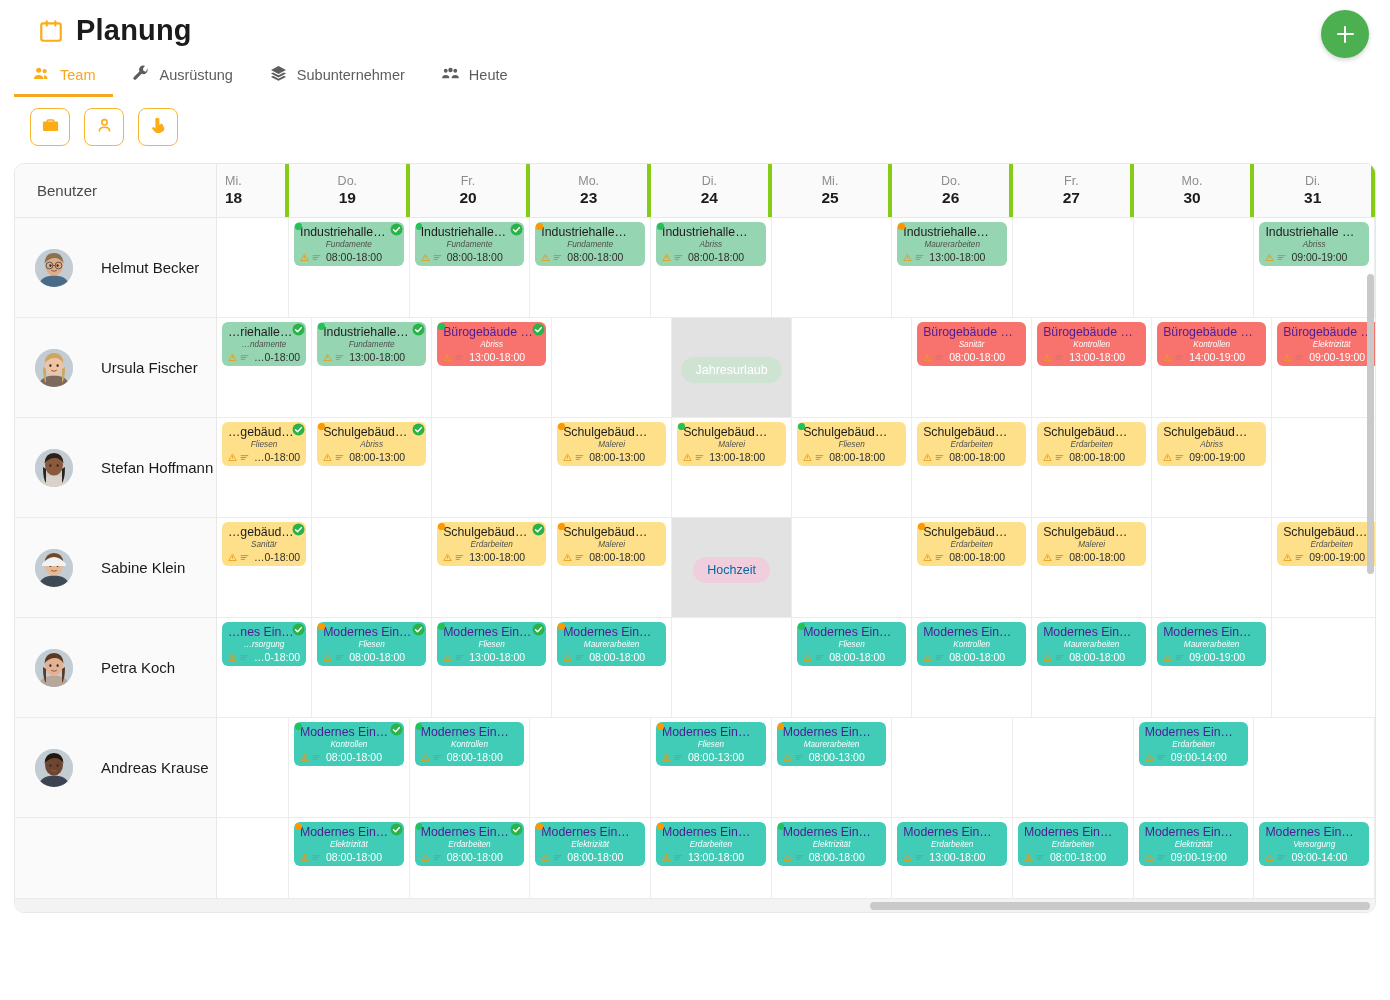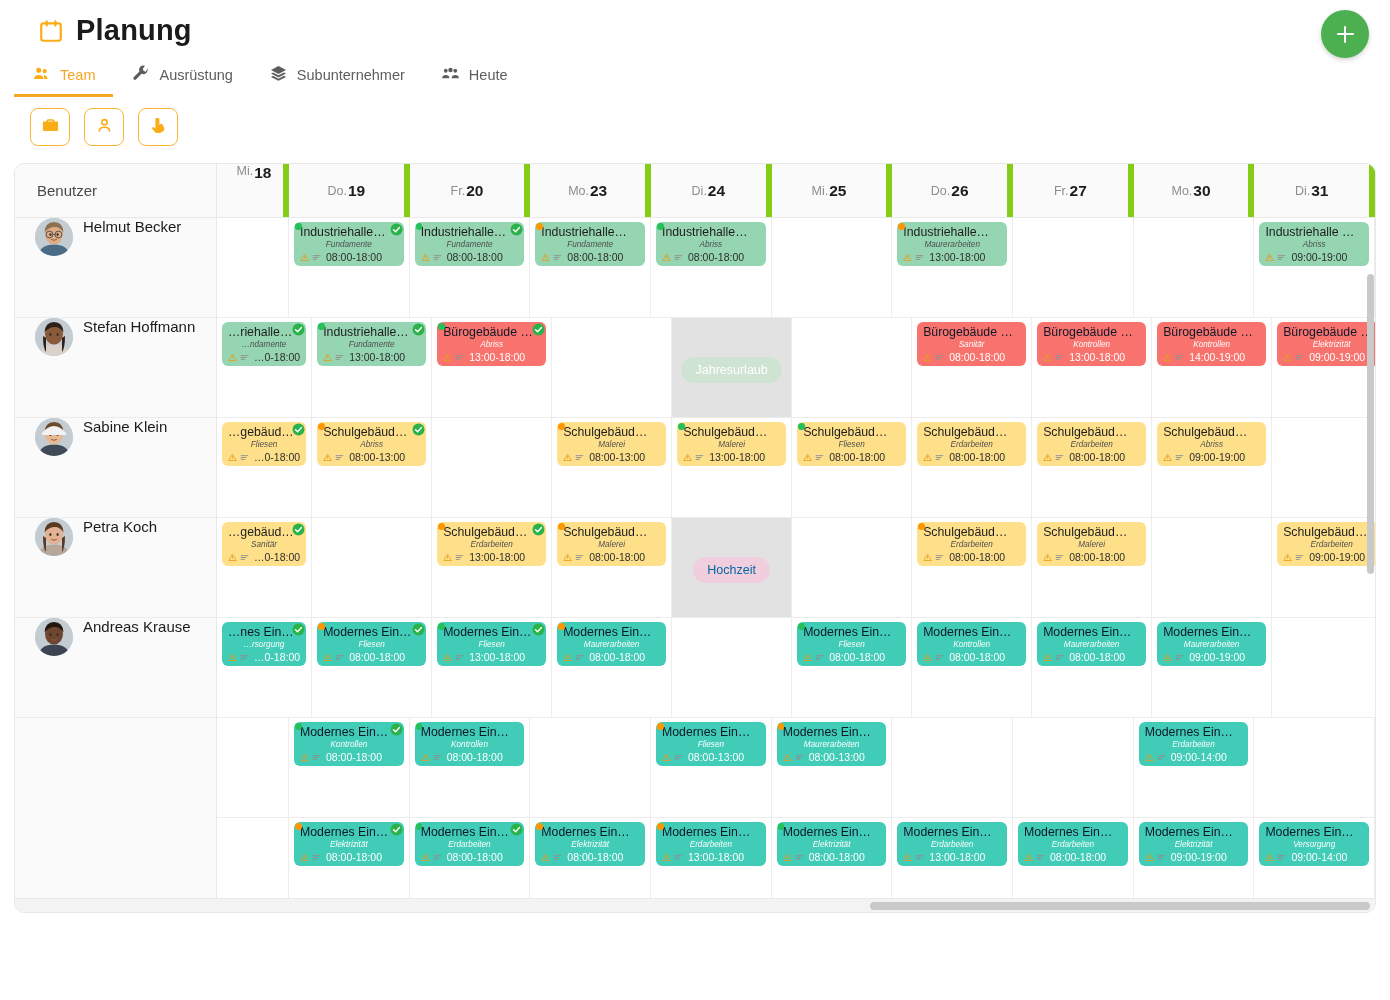--- a/index.html
+++ b/index.html
@@ -92,32 +92,32 @@
     background: #fff; overflow: hidden;
   }
   .cal-head { display: flex; height: 54px; background: #fafafa; border-bottom: 1px solid #e8e8e8; }
   .head-user {
     width: 202px; flex: 0 0 202px; display: flex; align-items: center;
     padding-left: 22px; font-size: 15px; color: #4a4a4a;
     border-right: 1px solid #e8e8e8; background: #fafafa;
   }
   .head-days { flex: 1; display: flex; overflow: hidden; }
   .day-col-h {
-    flex: 1 0 120px; border-right: 6px solid #84cc16;
-    display: flex; align-items: center; justify-content: center;
+    flex: 1 0 120px; border-right: 4px solid #84cc16;
+    display: flex; flex-direction: column; align-items: center; justify-content: center;
     gap: 1px; background: #fafafa;
   }
   .day-col-h.partial { flex: 0 0 72px; align-items: flex-start; padding-left: 8px; }
   .dow { font-size: 12.5px; color: #8d8d8d; }
   .dnum { font-size: 15.5px; font-weight: 700; color: #1b1b1b; }
 
   .cal-body { display: flex; height: 696px; }
   .user-col { width: 202px; flex: 0 0 202px; border-right: 1px solid #e8e8e8; background: #fafafa; }
   .user-row {
-    height: 100px; display: flex; gap: 10px;
+    height: 100px; display: flex; align-items: center; gap: 28px;
     padding-left: 20px; border-bottom: 1px solid #ececec;
   }
   .avatar {
     width: 38px; height: 38px; border-radius: 50%; flex: 0 0 38px;
     overflow: hidden; position: relative; background: #cfd8dc;
   }
   .avatar svg { display:block; width:100%; height:100%; }
   .user-name { font-size: 15px; color: #1b1b1b; }
 
   .grid-wrap { flex: 1; overflow: hidden; position: relative; }
@@ -138,21 +138,21 @@
   .ev.green { background: #95d5b2; }
   .ev.red   { background: #f8736e; }
   .ev.yellow{ background: #ffe08a; }
   .ev.teal  { background: #41ccb7; }
 
   .ev-title {
     font-size: 12.3px; font-weight: 400; line-height: 13px;
     white-space: nowrap; overflow: hidden; text-overflow: ellipsis;
   }
   .ev.green .ev-title, .ev.yellow .ev-title { color: #1d1d1d; }
-  .ev.red .ev-title, .ev.teal .ev-title { color: #0f172a; }
+  .ev.red .ev-title, .ev.teal .ev-title { color: #4c1d95; }
 
   .ev-sub {
     font-size: 8.2px; font-style: italic; text-align: center;
     line-height: 9px; margin-top: 1px;
     white-space: nowrap; overflow: hidden; text-overflow: ellipsis;
   }
   .ev.green .ev-sub, .ev.yellow .ev-sub { color: #4f4f4f; }
   .ev.red .ev-sub, .ev.teal .ev-sub { color: #fdfdfd; }
 
   .ev-foot { display: flex; align-items: center; gap: 3px; margin-top: -1px; }
@@ -396,20 +396,35 @@
               <circle cx="23.5" cy="16.5" r="3.4" fill="none" stroke="#555" stroke-width="1"></circle>
               <path d="M17.9 16.5h2.2" stroke="#555" stroke-width="1"></path>
             </svg>
           </div>
           <div class="user-name">Helmut Becker</div>
         </div>
         <div class="user-row">
           <div class="avatar">
             <svg viewBox="0 0 38 38">
               <rect width="38" height="38" fill="#c3ccd2"></rect>
+              <path d="M4 38c0-8 6.5-11.5 15-11.5S34 30 34 38z" fill="#7d6a5c"></path>
+              <ellipse cx="19" cy="16" rx="9" ry="10.5" fill="#edc4a4"></ellipse>
+              <path d="M9.5 14.5Q10 4 19 4t9.5 10.5Q25 8.5 19 9t-9.5 5.5z" fill="#cfa65e"></path>
+              <ellipse cx="15.4" cy="16.6" rx="1.1" ry="1.3" fill="#3a2a20"></ellipse>
+              <ellipse cx="22.6" cy="16.6" rx="1.1" ry="1.3" fill="#3a2a20"></ellipse>
+              <path d="M16.5 21.5q2.5 1.8 5 0" stroke="#8c5a46" stroke-width="1" fill="none" stroke-linecap="round"></path>
+              <path d="M8 18 Q8 30 11 34 L11 20 Z M30 18 Q30 30 27 34 L27 20 Z" fill="#cfa65e"></path>
+            </svg>
+          </div>
+          <div class="user-name">Ursula Fischer</div>
+        </div>
+        <div class="user-row">
+          <div class="avatar">
+            <svg viewBox="0 0 38 38">
+              <rect width="38" height="38" fill="#c3ccd2"></rect>
               <path d="M4 38c0-8 6.5-11.5 15-11.5S34 30 34 38z" fill="#d8d2cb"></path>
               <ellipse cx="19" cy="16" rx="9" ry="10.5" fill="#8a5a3c"></ellipse>
               <path d="M9.5 14.5Q10 4 19 4t9.5 10.5Q25 8.5 19 9t-9.5 5.5z" fill="#2e2119"></path>
               <ellipse cx="15.4" cy="16.6" rx="1.1" ry="1.3" fill="#3a2a20"></ellipse>
               <ellipse cx="22.6" cy="16.6" rx="1.1" ry="1.3" fill="#3a2a20"></ellipse>
               <path d="M16.5 21.5q2.5 1.8 5 0" stroke="#8c5a46" stroke-width="1" fill="none" stroke-linecap="round"></path>
               <path d="M8 18 Q8 30 11 34 L11 20 Z M30 18 Q30 30 27 34 L27 20 Z" fill="#2e2119"></path>
             </svg>
           </div>
           <div class="user-name">Stefan Hoffmann</div>

